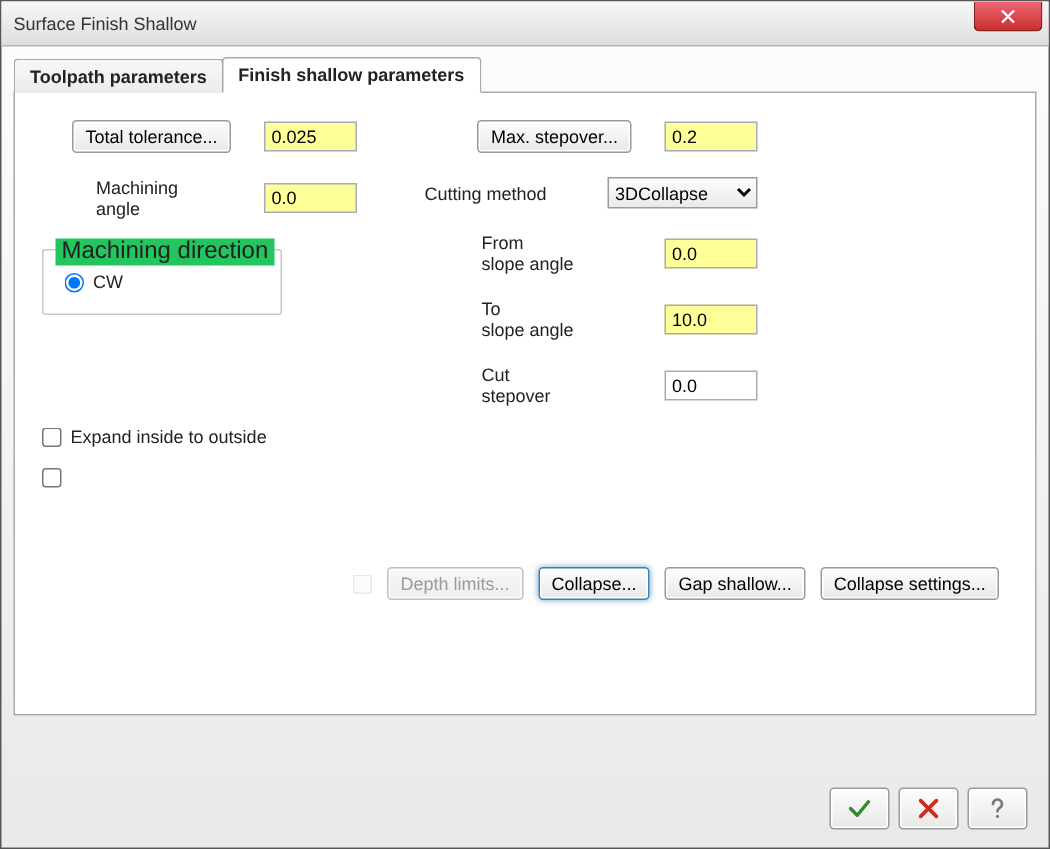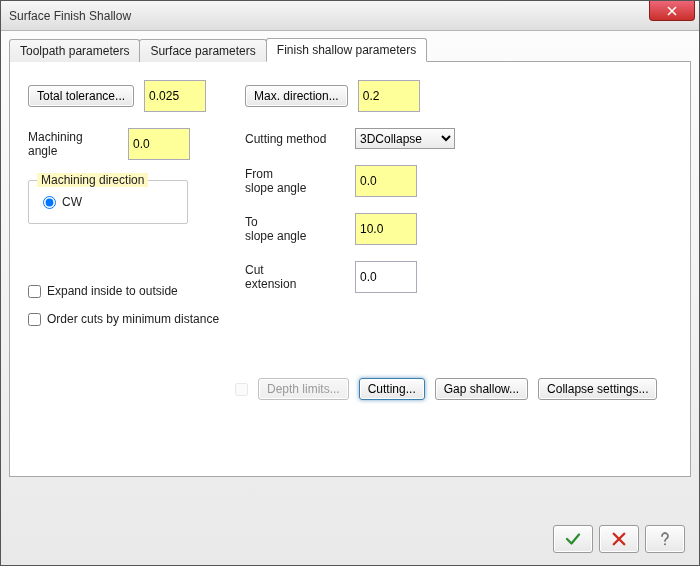--- a/index.html
+++ b/index.html
@@ -67,20 +67,21 @@
   .tab {
     border: 1px solid #a8a8a8;
     border-bottom: none;
     background: linear-gradient(#f7f7f7, #ececec);
     padding: 4px 10px;
     border-radius: 3px 3px 0 0;
     margin-right: -1px;
     cursor: pointer;
     position: relative;
     top: 1px;
+    font-weight: bold;
   }
   .tab.active {
     background: #fff;
     border-bottom: 1px solid #fff;
     z-index: 3;
   }
   .panel {
     border: 1px solid #a8a8a8;
     background: #fff;
     height: 416px;
@@ -100,41 +101,41 @@
     font-size: 12px;
   }
   .btn.disabled {
     color: #9a9a9a;
     border-color: #c0c0c0;
     background: linear-gradient(#f7f7f7,#eee);
     cursor: default;
   }
   .num-input {
     width: 62px;
-    height: 32px;
+    height: 20px;
     border: 1px solid #aab;
     padding: 0 4px;
     font-size: 12px;
   }
   .hl { background: #ffff99; }
-  .row { display: flex; align-items: center; gap: 10px; }
+  .row { display: flex; align-items: center; gap: 22px; justify-content: flex-end; }
   .label { width: 90px; }
   .groupbox {
     border: 1px solid #c8c8c8;
     border-radius: 2px;
     padding: 10px 14px 10px 14px;
     position: relative;
     width: 160px;
   }
   .groupbox .legend {
     position: absolute;
     top: -8px; left: 8px;
-    background: #fef9c3;
+    background: #22c55e;
     padding: 0 4px;
-    font-size: 12px;
+    font-size: 16px;
   }
   .radio, .check {
     display: flex;
     align-items: center;
     gap: 6px;
     margin: 4px 0;
     font-size: 12px;
   }
   .radio input, .check input { margin: 0; }
   select {
@@ -199,21 +200,20 @@
     <div class="close-btn">
       <svg viewBox="0 0 10 10">
         <path d="M1 1 L9 9 M9 1 L1 9" stroke="#fff" stroke-width="1.6" fill="none"></path>
       </svg>
     </div>
   </div>
 
   <div class="client">
     <div class="tabs">
       <div class="tab">Toolpath parameters</div>
-      <div class="tab">Surface parameters</div>
       <div class="tab active">Finish shallow parameters</div>
     </div>
     <div class="panel">
 
       <div class="left-col">
         <div class="row" style="margin-bottom:16px">
           <button class="btn">Total tolerance...</button>
           <input class="num-input hl" value="0.025" style="">
         </div>
         <div class="row" style="align-items:center;margin-bottom:20px">
@@ -225,63 +225,62 @@
           <div class="legend">Machining direction</div>
           <label class="radio">
             <input type="radio" name="machdir" checked="" style="">
             <span>CW</span>
           </label>
         </div>
       </div>
 
       <div class="right-col">
         <div class="row" style="margin-bottom:16px">
-          <button class="btn">Max. direction...</button>
+          <button class="btn">Max. stepover...</button>
           <input class="num-input hl" value="0.2" style="">
         </div>
         <div class="row" style="margin-bottom:16px">
           <div class="label" style="width:100px">Cutting method</div>
           <select>
             <option selected="">3DCollapse</option>
           </select>
         </div>
         <div class="row" style="margin-bottom:16px">
           <div class="label" style="width:100px;white-space:pre-line">From
 slope angle</div>
           <input class="num-input hl" value="0.0" style="">
         </div>
         <div class="row" style="margin-bottom:16px">
           <div class="label" style="width:100px;white-space:pre-line">To
 slope angle</div>
           <input class="num-input hl" value="10.0" style="">
         </div>
         <div class="row">
           <div class="label" style="width:100px;white-space:pre-line">Cut
-extension</div>
+stepover</div>
           <input class="num-input" value="0.0" style="">
         </div>
       </div>
 
       <div class="checks">
         <label class="check" style="margin-top:2px">
           <input type="checkbox" style="">
           <span>Expand inside to outside</span>
         </label>
         <label class="check" style="margin-top:14px">
           <input type="checkbox" style="">
-          <span>Order cuts by minimum distance</span>
         </label>
       </div>
 
       <div class="lower-btns">
         <label class="check disabled-check">
           <input type="checkbox" disabled="" style="">
         </label>
         <button class="btn disabled">Depth limits...</button>
-        <button class="btn active-btn">Cutting...</button>
+        <button class="btn active-btn">Collapse...</button>
         <button class="btn">Gap shallow...</button>
         <button class="btn">Collapse settings...</button>
       </div>
 
     </div>
   </div>
 
   <div class="footer">
     <button class="btn" title="OK">
       <svg viewBox="0 0 24 24">

